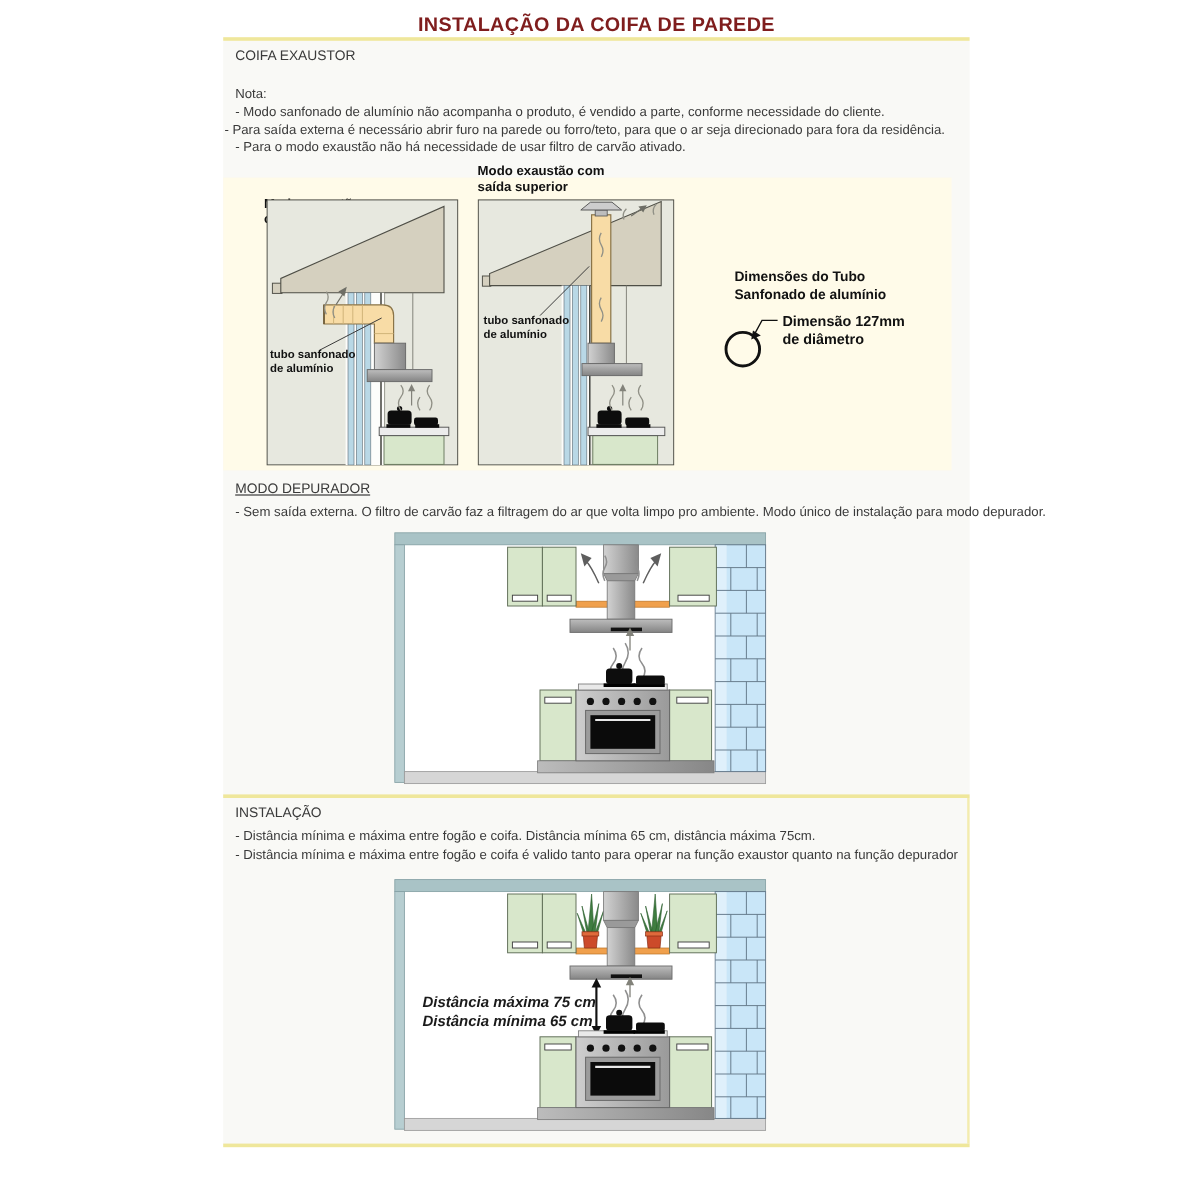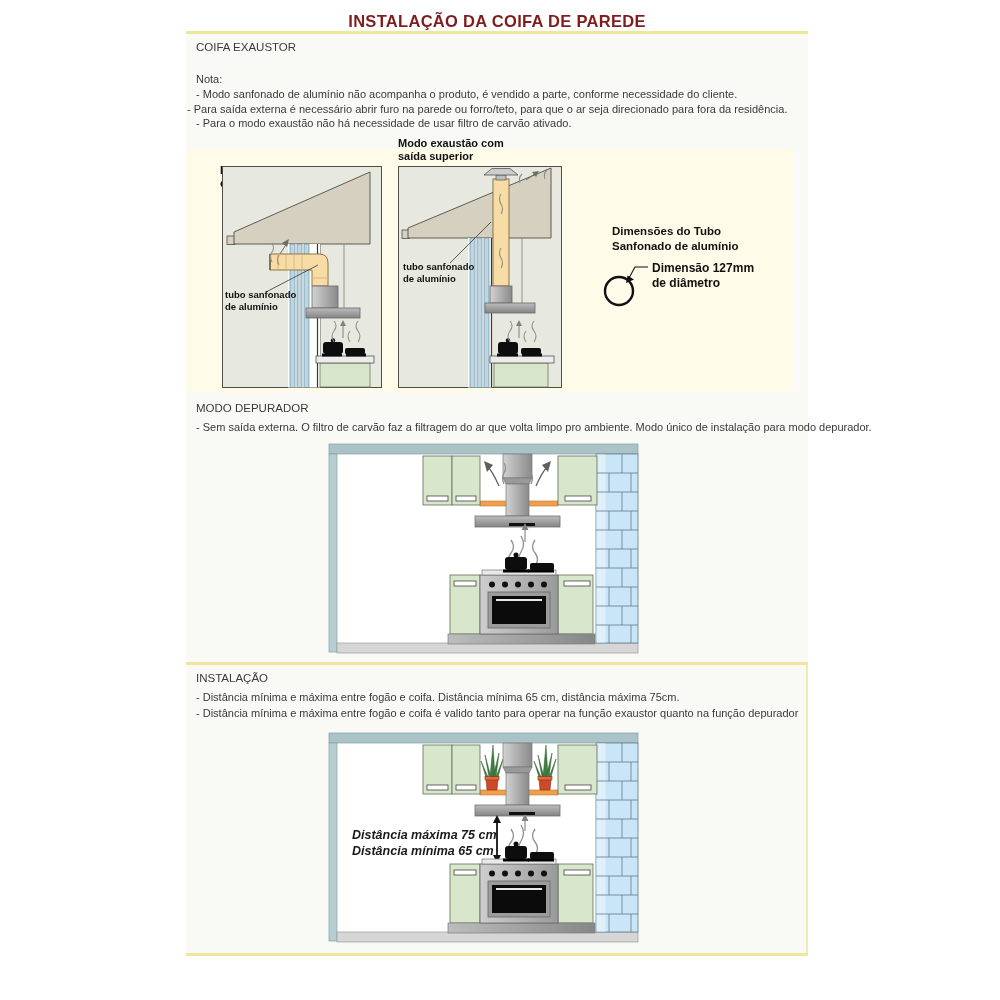--- a/index.html
+++ b/index.html
@@ -175,21 +175,21 @@
   <span>Sanfonado de alumínio</span>
 </div>
 <svg class="abs" style="left:600px;top:256px;" width="170" height="62" viewBox="0 0 170 62">
   <circle cx="19" cy="35" r="14" fill="none" stroke="#111" stroke-width="2.4"></circle>
   <path d="M48,11 L35,11 L29,22" fill="none" stroke="#111" stroke-width="1.1"></path>
   <polygon points="26,27 27.5,19.5 34,23.5" fill="#111"></polygon>
   <text class="dimnote" x="52" y="16">Dimensão 127mm</text>
   <text class="dimnote" x="52" y="31">de diâmetro</text>
 </svg>
 
-<div class="abs heading" style="left:196px;top:402px;">MODO DEPURADOR</div>
+<div class="abs heading" style="left:196px;top:402px;text-decoration:underline;">MODO DEPURADOR</div>
 <div class="abs bullet" style="left:196px;top:421px;text-align:center;">- Sem saída externa. O filtro de carvão faz a filtragem do ar que volta limpo pro ambiente. Modo único de instalação para modo depurador.</div>
 
 <svg class="abs" style="left:325px;top:442px;" width="320" height="220" viewBox="0 0 320 220">
   <rect x="12" y="12" width="259" height="190" fill="#ffffff"></rect>
   <rect x="4" y="2" width="309" height="10" fill="#a9c3c6" stroke="#84a0a4" stroke-width="0.7"></rect>
   <rect x="4" y="12" width="8" height="198" fill="#b7ced1" stroke="#84a0a4" stroke-width="0.7"></rect>
   <rect x="12" y="201" width="301" height="10" fill="#d6d6d6" stroke="#9a9a9a" stroke-width="0.7"></rect>
   <g>
     <rect x="271" y="12" width="42" height="189" fill="#c9e6f8" stroke="#64798a" stroke-width="0.8"></rect>
     <rect x="271.5" y="12.5" width="9" height="188" fill="#dff0fb"></rect>

